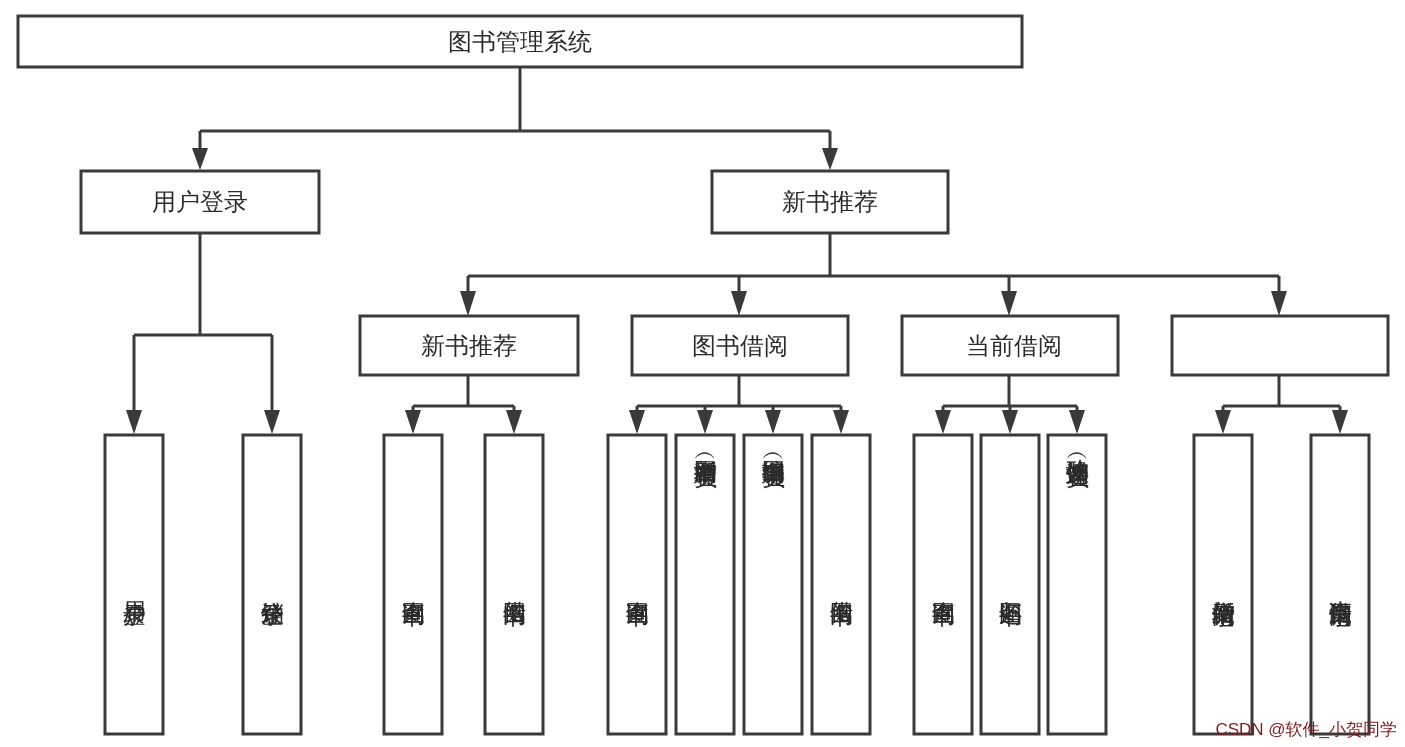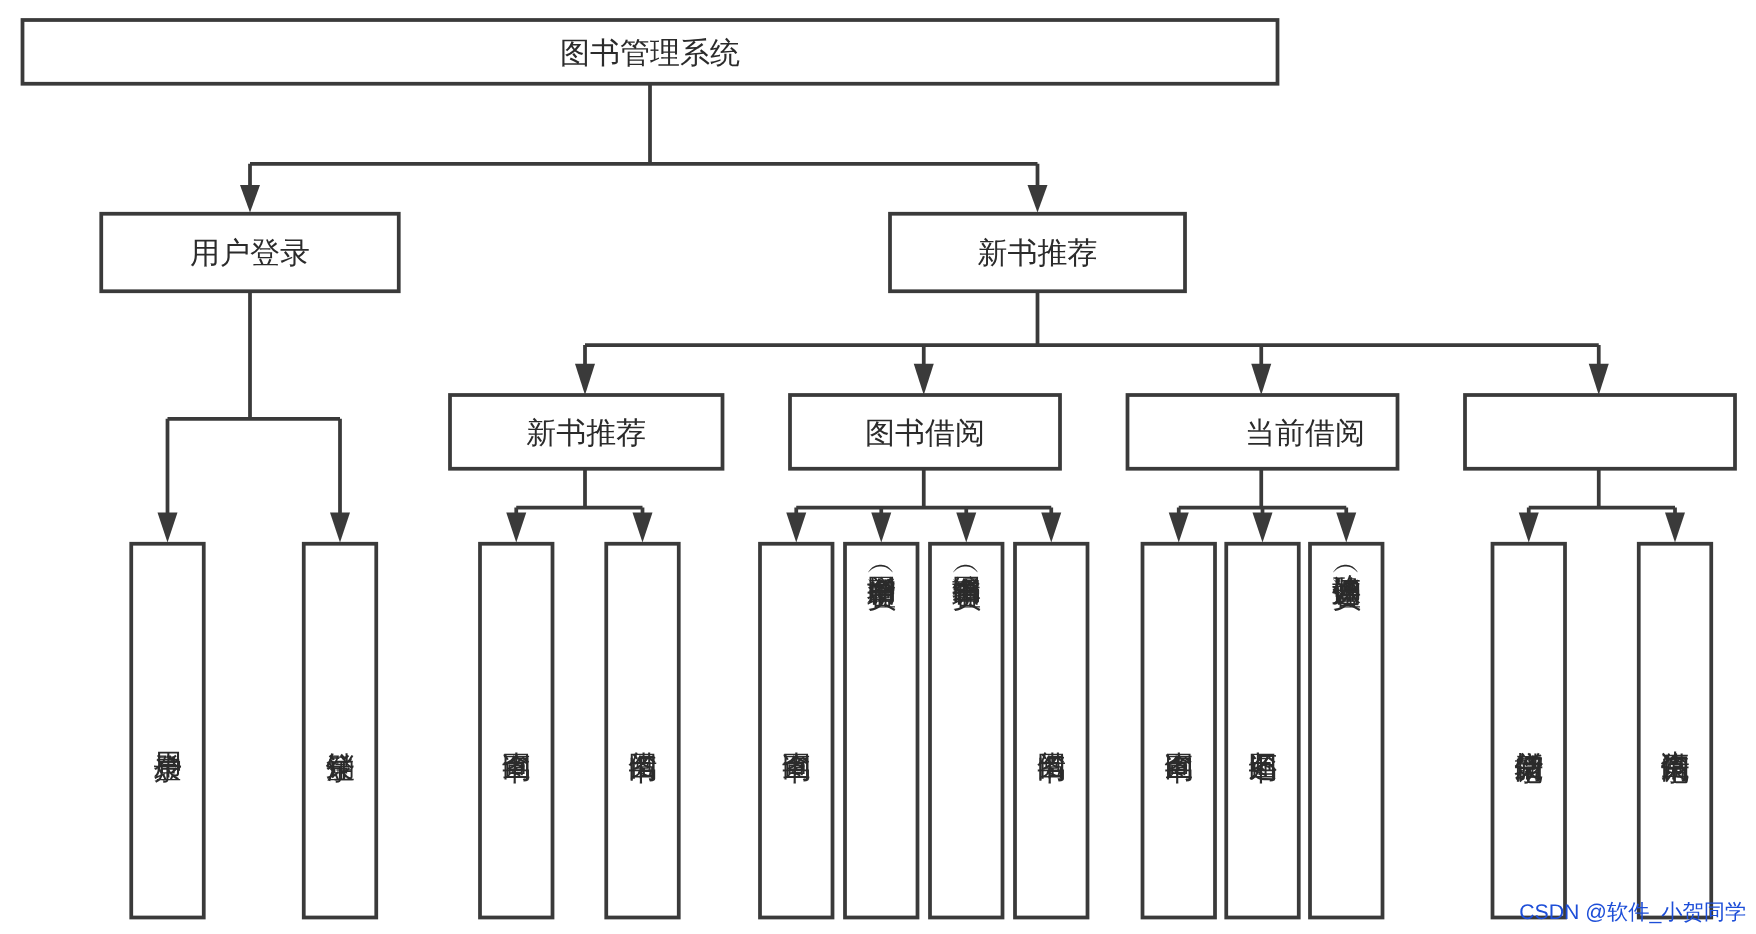--- a/index.html
+++ b/index.html
@@ -71,21 +71,21 @@
     font-size: 24px;
     color: #2b2b2b;
     white-space: nowrap;
   }
   #watermark {
     position: absolute;
     right: 8px;
     bottom: 6px;
     font-family: "Liberation Sans", "DejaVu Sans", sans-serif;
     font-size: 17px;
-    color: #1d4ed8;
+    color: #7f1d1d;
     white-space: nowrap;
     pointer-events: none;
   }
 </style>
 </head>
 <body>
 
 <div id="diagram-root">
 
   <svg id="flow-svg" viewBox="0 0 1405 747">
@@ -197,21 +197,21 @@
   </div>
 
   <div class="hlabel-wrap" style="left:632px; top:316px; width:216px; height:59px;">
     <span class="hlabel-text">图书借阅</span>
   </div>
 
   <div class="hlabel-wrap" style="left:360px; top:316px; width:218px; height:59px;">
     <span class="hlabel-text">新书推荐</span>
   </div>
 
-  <div class="hlabel-wrap" style="left:936px; top:316px; width:216px; height:59px;">
+  <div class="hlabel-wrap" style="left:906px; top:316px; width:216px; height:59px;">
     <span class="hlabel-text">当前借阅</span>
   </div>
 
 
   <div class="vlabel-wrap" style="left:105px; top:435px; width:58px; height:299px;">
     <span class="vlabel-text">用户登录</span>
   </div>
   <div class="vlabel-wrap" style="left:243px; top:435px; width:58px; height:299px;">
     <span class="vlabel-text">注销登录</span>
   </div>

